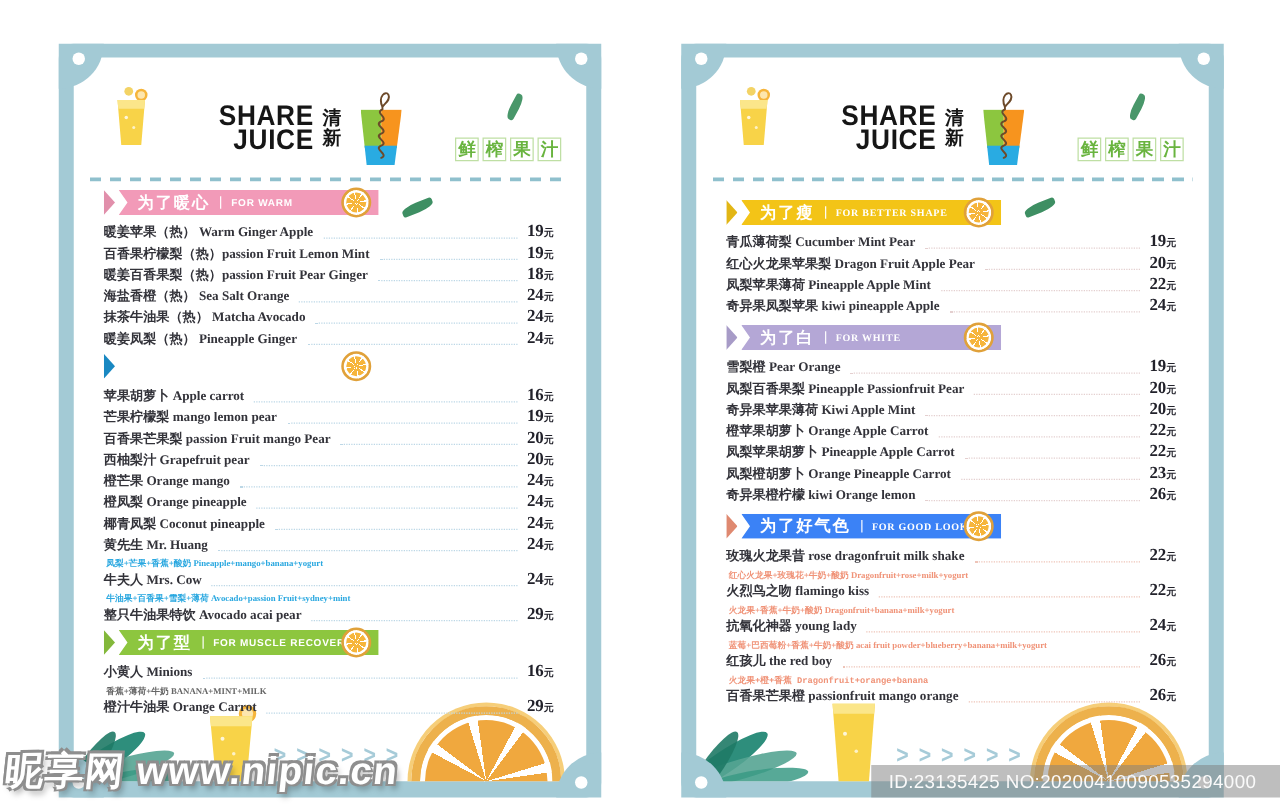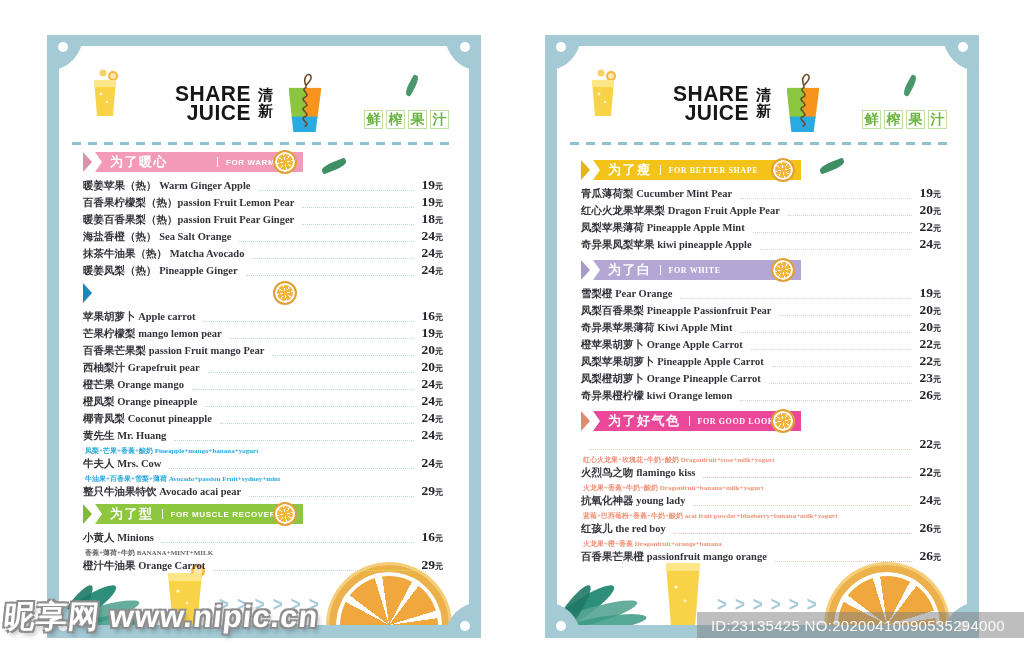--- a/index.html
+++ b/index.html
@@ -124,34 +124,34 @@
           <span>汁</span>
         </div>
       <div class="leaf l1"></div>
       <div class="leaf l2"></div>
       <div class="dashline"></div>
 
       <div class="menu">
         <div class="section">
           <div class="sec-head">
             <span class="sec-arrow" style="background-color: rgb(242, 154, 184);"></span>
-            <div class="sec-bar" style="background-color: rgb(242, 154, 184); gap: 41px;">
+            <div class="sec-bar" style="background-color: rgb(242, 154, 184);">
               <span class="sec-cn">为了暖心</span>
               <span class="sec-en">FOR WARM</span>
             </div>
             <span class="orange-badge"></span>
           </div>
           <div class="items">
               <div class="mi">
                 <span class="mi-name">暖姜苹果（热） Warm Ginger Apple</span>
                 <span class="mi-leader" style="border-bottom-color: rgb(188, 215, 230);"></span>
                 <span class="mi-price"><b>19</b><i>元</i></span>
               </div>
               <div class="mi">
-                <span class="mi-name">百香果柠檬梨（热）passion Fruit Lemon Pear</span>
+                <span class="mi-name">百香果柠檬梨（热）passion Fruit Lemon Mint</span>
                 <span class="mi-leader" style="border-bottom-color: rgb(188, 215, 230);"></span>
                 <span class="mi-price"><b>19</b><i>元</i></span>
               </div>
               <div class="mi">
                 <span class="mi-name">暖姜百香果梨（热）passion Fruit Pear Ginger</span>
                 <span class="mi-leader" style="border-bottom-color: rgb(188, 215, 230);"></span>
                 <span class="mi-price"><b>18</b><i>元</i></span>
               </div>
               <div class="mi">
                 <span class="mi-name">海盐香橙（热） Sea Salt Orange</span>
@@ -404,28 +404,29 @@
               <div class="mi">
                 <span class="mi-name">奇异果橙柠檬 kiwi Orange lemon</span>
                 <span class="mi-leader" style="border-bottom-color: rgb(228, 207, 207);"></span>
                 <span class="mi-price"><b>26</b><i>元</i></span>
               </div>
             </div>
         </div>
         <div class="section">
           <div class="sec-head">
             <span class="sec-arrow" style="background-color: rgb(240, 147, 120);"></span>
-            <div class="sec-bar" style="background-color: #ec4899;">
+            <div class="sec-bar" style="background-color: #3b82f6;">
               <span class="sec-cn">为了好气色</span>
               <span class="sec-en">FOR GOOD LOOKS</span>
             </div>
             <span class="orange-badge"></span>
           </div>
           <div class="items">
               <div class="mi">
+                <span class="mi-name">玫瑰火龙果昔 rose dragonfruit milk shake</span>
                 <span class="mi-leader" style="border-bottom-color: rgb(238, 196, 184);"></span>
                 <span class="mi-price"><b>22</b><i>元</i></span>
               </div>
               <div class="mi-sub" style="color: rgb(240, 147, 120);">红心火龙果+玫瑰花+牛奶+酸奶 Dragonfruit+rose+milk+yogurt</div>
               <div class="mi">
                 <span class="mi-name">火烈鸟之吻 flamingo kiss</span>
                 <span class="mi-leader" style="border-bottom-color: rgb(238, 196, 184);"></span>
                 <span class="mi-price"><b>22</b><i>元</i></span>
               </div>
               <div class="mi-sub" style="color: rgb(240, 147, 120);">火龙果+香蕉+牛奶+酸奶 Dragonfruit+banana+milk+yogurt</div>
@@ -433,21 +434,21 @@
                 <span class="mi-name">抗氧化神器 young lady</span>
                 <span class="mi-leader" style="border-bottom-color: rgb(238, 196, 184);"></span>
                 <span class="mi-price"><b>24</b><i>元</i></span>
               </div>
               <div class="mi-sub" style="color: rgb(240, 147, 120);">蓝莓+巴西莓粉+香蕉+牛奶+酸奶 acai fruit powder+blueberry+banana+milk+yogurt</div>
               <div class="mi">
                 <span class="mi-name">红孩儿 the red boy</span>
                 <span class="mi-leader" style="border-bottom-color: rgb(238, 196, 184);"></span>
                 <span class="mi-price"><b>26</b><i>元</i></span>
               </div>
-              <div class="mi-sub" style="color: rgb(240, 147, 120);">火龙果+橙+香蕉 Dragonfruit+orange+banana</div>
+              <div class="mi-sub" style="color: rgb(240, 147, 120); font-family: Liberation Mono, monospace;">火龙果+橙+香蕉 Dragonfruit+orange+banana</div>
               <div class="mi">
                 <span class="mi-name">百香果芒果橙 passionfruit mango orange</span>
                 <span class="mi-leader" style="border-bottom-color: rgb(238, 196, 184);"></span>
                 <span class="mi-price"><b>26</b><i>元</i></span>
               </div>
             </div>
         </div>
       </div>
 
       <svg class="leaves-bottom" width="130" height="80" viewBox="0 0 130 80">

